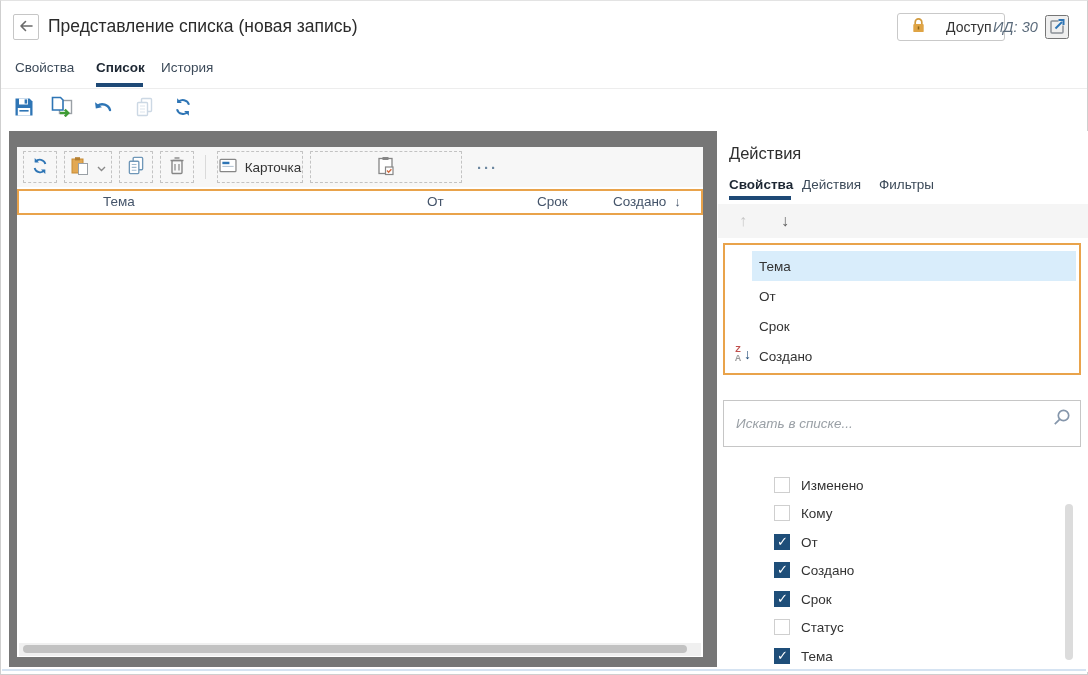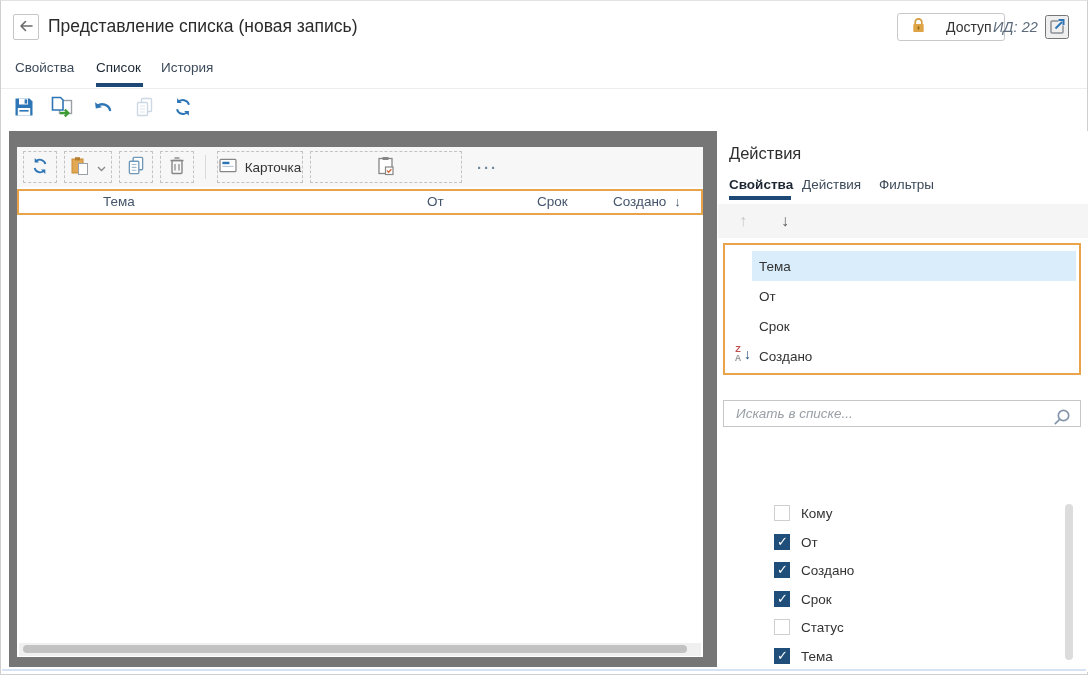--- a/index.html
+++ b/index.html
@@ -12,21 +12,21 @@
   .back-btn{position:absolute;left:12px;top:13px;width:26px;height:26px;border:1px solid #c6c6c6;
             border-radius:2px;background:#fff;display:flex;align-items:center;justify-content:center;cursor:pointer;}
   .page-title{position:absolute;left:47px;top:15px;font-size:17.5px;color:#2b2b2b;white-space:nowrap;}
   .access-btn{position:absolute;left:896px;top:12px;height:28px;border:1px solid #c9c9c9;border-radius:3px;
               background:#fff;display:flex;align-items:center;gap:19px;padding:0 12px;font-size:14px;color:#333;cursor:pointer;}
   .id-badge{position:absolute;left:992px;top:18px;font-size:14.5px;font-style:italic;color:#5b6b7b;}
   .open-btn{position:absolute;left:1044px;top:14px;width:24px;height:24px;display:flex;align-items:center;justify-content:center;cursor:pointer;}
 
   
   .ftab{position:absolute;top:59px;font-size:13.5px;color:#3c4a59;cursor:pointer;white-space:nowrap;}
-  .ftab.active{font-weight:400;color:#1d2733;}
+  .ftab.active{font-weight:700;color:#1d2733;}
   .ftab-underline{position:absolute;left:95px;top:82px;width:47px;height:4px;background:#1e4976;}
   .tabs-sep{position:absolute;left:0;right:0;top:87px;height:1px;background:#ededed;}
 
   
   .tbtn{position:absolute;top:94px;width:26px;height:26px;display:flex;align-items:center;justify-content:center;cursor:pointer;background:transparent;border:none;padding:0;}
 
   
   .workspace{position:absolute;left:8px;top:130px;width:708px;height:536px;background:#767676;}
   .list-panel{position:absolute;left:8px;top:16px;width:686px;height:510px;background:#fff;}
 
@@ -61,21 +61,21 @@
   .field-row{position:absolute;left:2px;right:2px;height:30px;display:flex;align-items:center;font-size:13.5px;color:#333;cursor:pointer;}
   .field-row .flabel{margin-left:32px;}
   .field-row.selected{background:#d9edfb;left:27px;right:3px;}
   .field-row.selected .flabel{margin-left:7px;}
   .za-icon{position:absolute;left:4px;top:4px;width:26px;height:22px;}
   .za-letters{position:absolute;left:2px;top:0;width:10px;line-height:9px;font-size:9px;font-weight:700;text-align:center;}
   .za-z{color:#c0504d;display:block;}
   .za-a{color:#9a9a9a;display:block;}
   .za-arr{position:absolute;left:13px;top:1px;color:#1e4976;font-size:14px;font-weight:700;}
 
-  .search-box{position:absolute;left:5px;top:269px;width:358px;height:27px;border:1px solid #c6c6c6;box-sizing:border-box;background:#fff;}
+  .search-box{position:absolute;left:5px;top:269px;width:358px;height:47px;border:1px solid #c6c6c6;box-sizing:border-box;background:#fff;}
   .search-box input{position:absolute;left:0;top:0;width:100%;height:100%;border:none;outline:none;background:transparent;
                     font-family:inherit;font-size:13.5px;font-style:italic;color:#555;padding:0 40px 0 12px;box-sizing:border-box;}
   .search-box input::placeholder{color:#9aa0a6;font-style:italic;}
   .search-ico{position:absolute;right:8px;top:6px;cursor:pointer;}
 
   .chk-row{position:absolute;left:0;width:340px;height:26px;display:flex;align-items:center;cursor:pointer;}
   .chk{width:16px;height:16px;margin-left:56px;box-sizing:border-box;border:1px solid #cfcfcf;background:#fff;position:relative;}
   .chk.checked{background:#1e4e79;border-color:#1e4e79;}
   .chk.checked::after{content:"✓";position:absolute;left:2px;top:-1px;color:#fff;font-size:13px;font-weight:700;}
   .chk-label{margin-left:11px;font-size:13.5px;color:#333;}
@@ -98,21 +98,21 @@
   <button class="access-btn">
     <span>
       <svg width="17" height="17" viewBox="0 0 18 18">
           <path d="M5.5 8V5.5a3.5 3.5 0 0 1 7 0V8" stroke="#d29b3e" stroke-width="1.8" fill="none"></path>
           <rect x="3.5" y="7.5" width="11" height="8.5" rx="1" fill="#dfa445"></rect>
           <rect x="8.2" y="10" width="1.6" height="3.2" fill="#8a6317"></rect>
         </svg>
     </span>
     <span>Доступ</span>
   </button>
-  <div class="id-badge">ИД: 22</div>
+  <div class="id-badge">ИД: 30</div>
   <button class="open-btn">
     <span>
       <svg width="21" height="21" viewBox="0 0 21 21">
           <path d="M16 10.5V17a1 1 0 0 1-1 1H5a1 1 0 0 1-1-1V7a1 1 0 0 1 1-1h6.5" fill="none" stroke="#8a9097" stroke-width="1.5"></path>
           <path d="M8.5 13.5 15 7" stroke="#2e75b5" stroke-width="2"></path>
           <path d="M11.5 5h5v5" fill="none" stroke="#2e75b5" stroke-width="2"></path>
         </svg>
     </span>
   </button>
 
@@ -297,20 +297,24 @@
     <div class="search-box">
       <input type="text" placeholder="Искать в списке..." style="">
       <span class="search-ico">
         <svg width="22" height="22" viewBox="0 0 22 22">
             <circle cx="13.5" cy="8.5" r="5.2" fill="none" stroke="#8596ab" stroke-width="1.7"></circle>
             <path d="M9.6 12.4 4.8 17.2" stroke="#8596ab" stroke-width="1.7"></path>
           </svg>
       </span>
     </div>
 
+    <div class="chk-row" style="top:341px">
+      <span class="chk"></span>
+      <span class="chk-label">Изменено</span>
+    </div>
     <div class="chk-row" style="top:369px">
       <span class="chk"></span>
       <span class="chk-label">Кому</span>
     </div>
     <div class="chk-row" style="top:398px">
       <span class="chk checked"></span>
       <span class="chk-label">От</span>
     </div>
     <div class="chk-row" style="top:426px">
       <span class="chk checked"></span>

